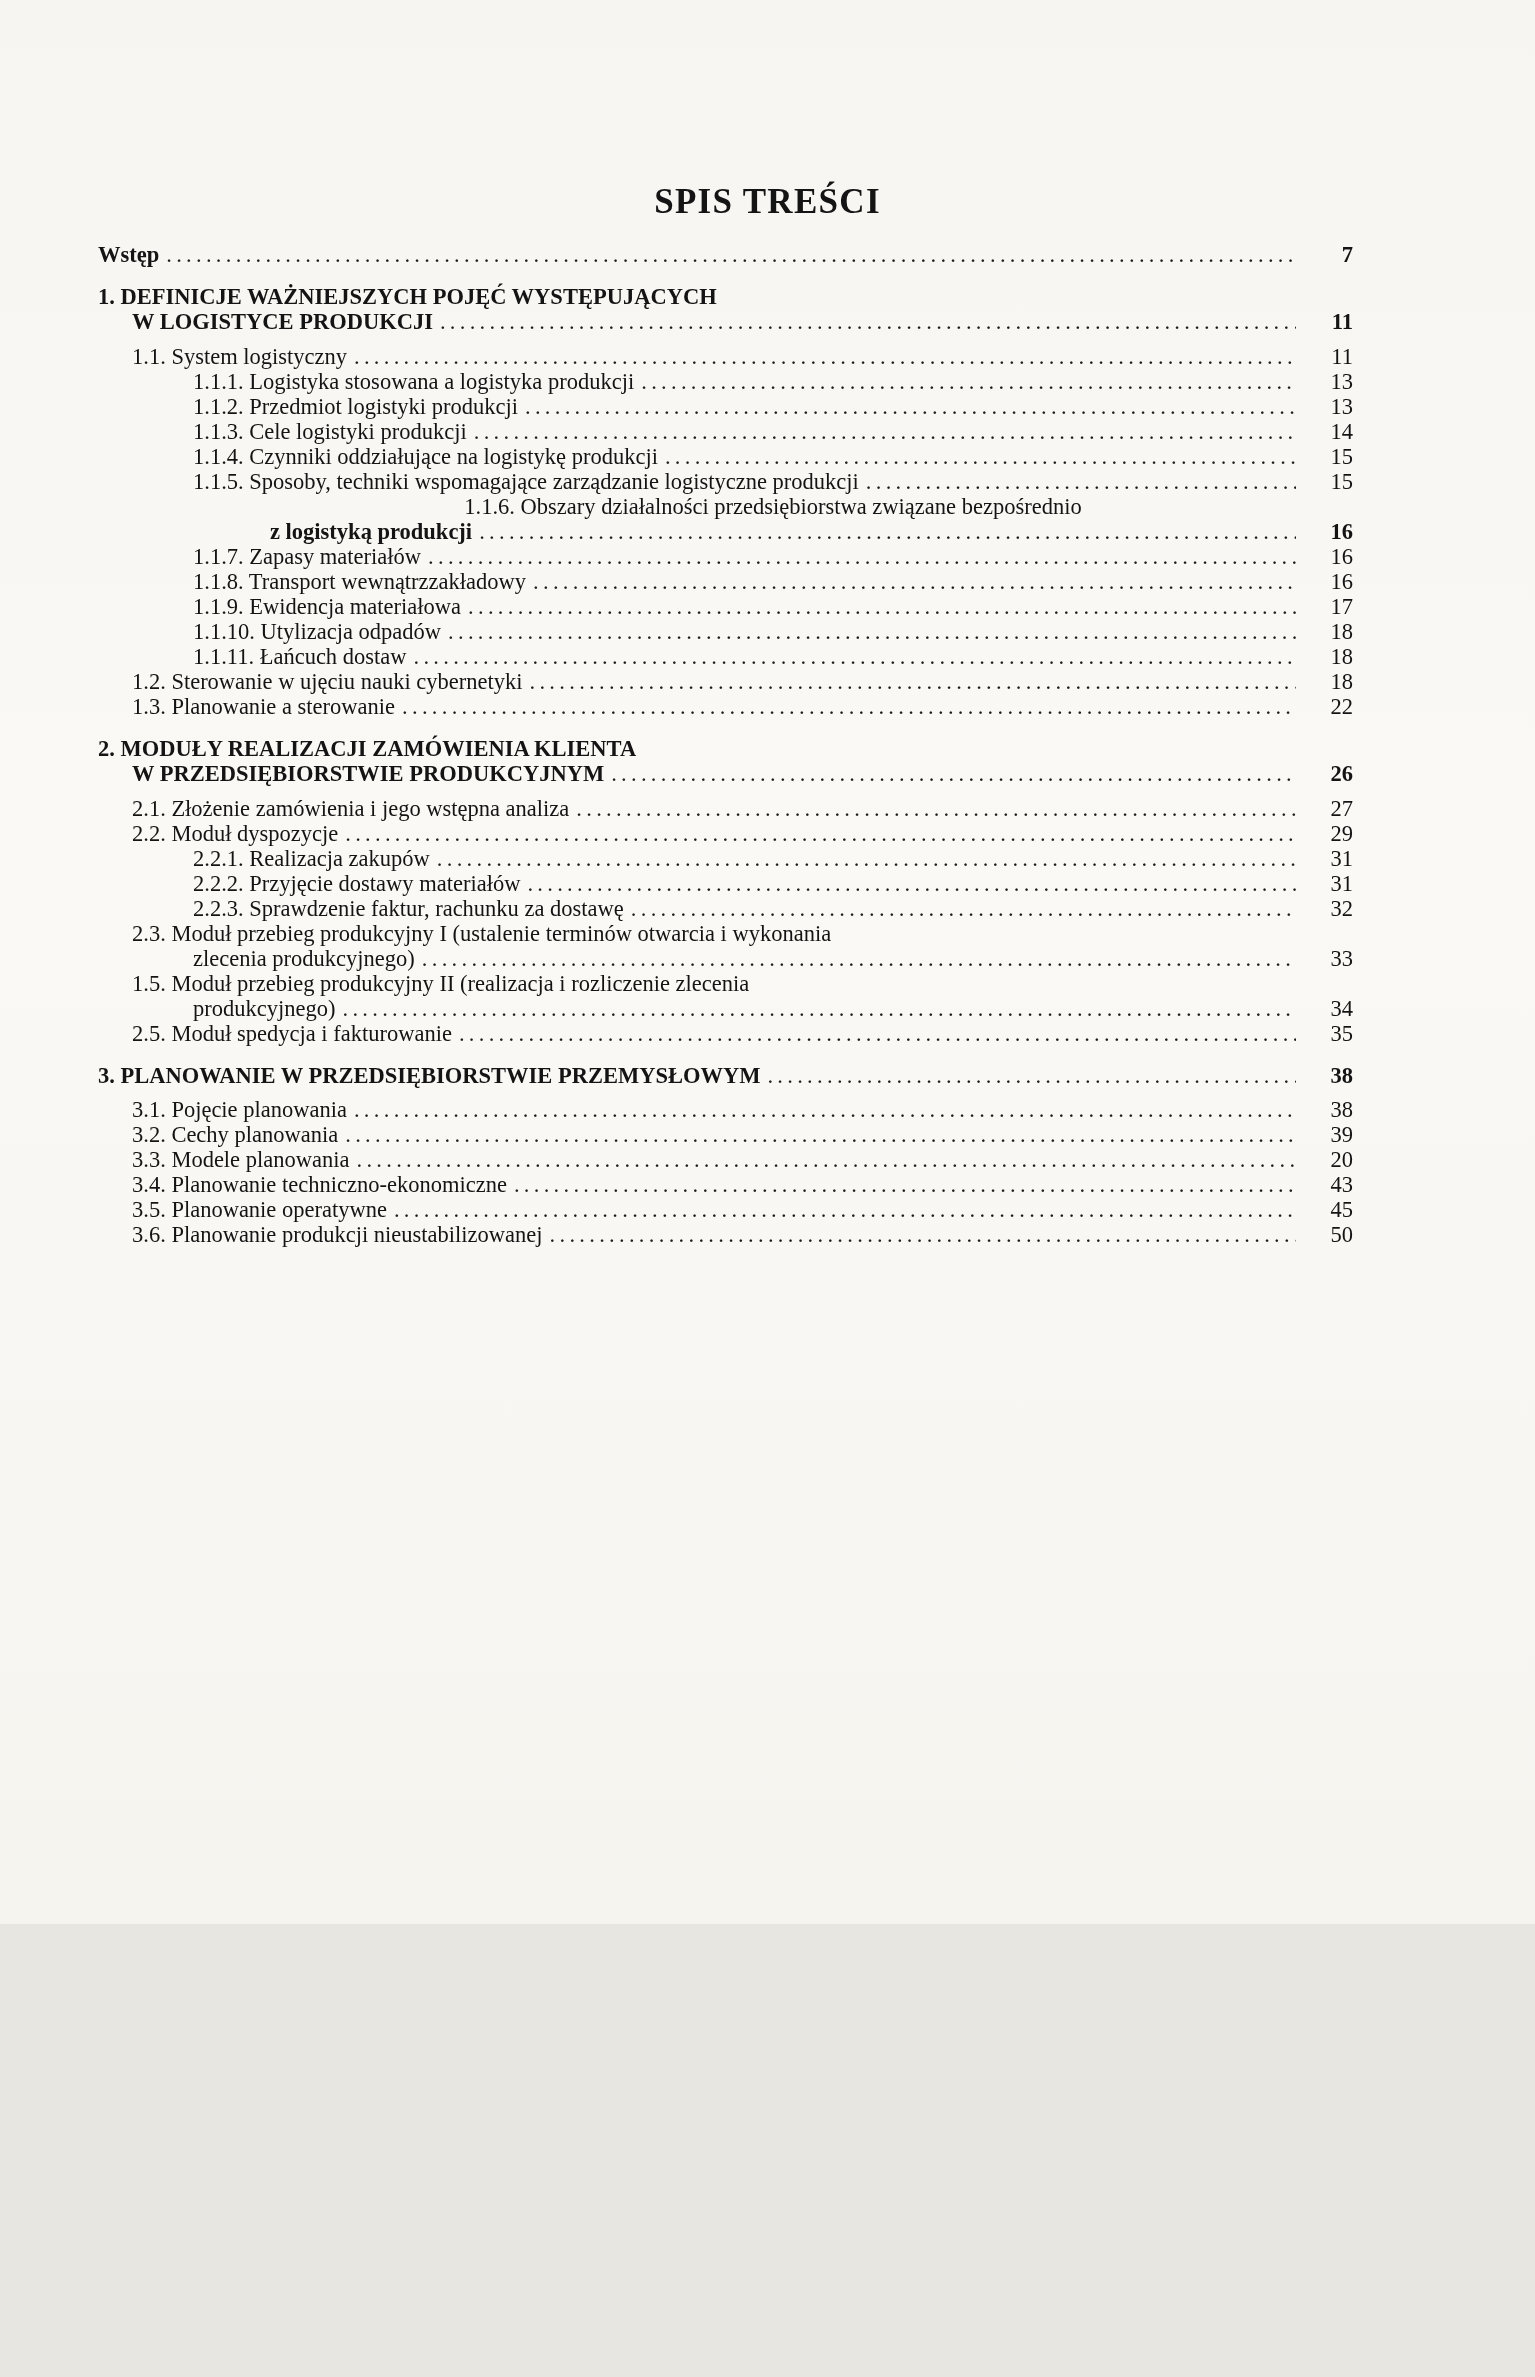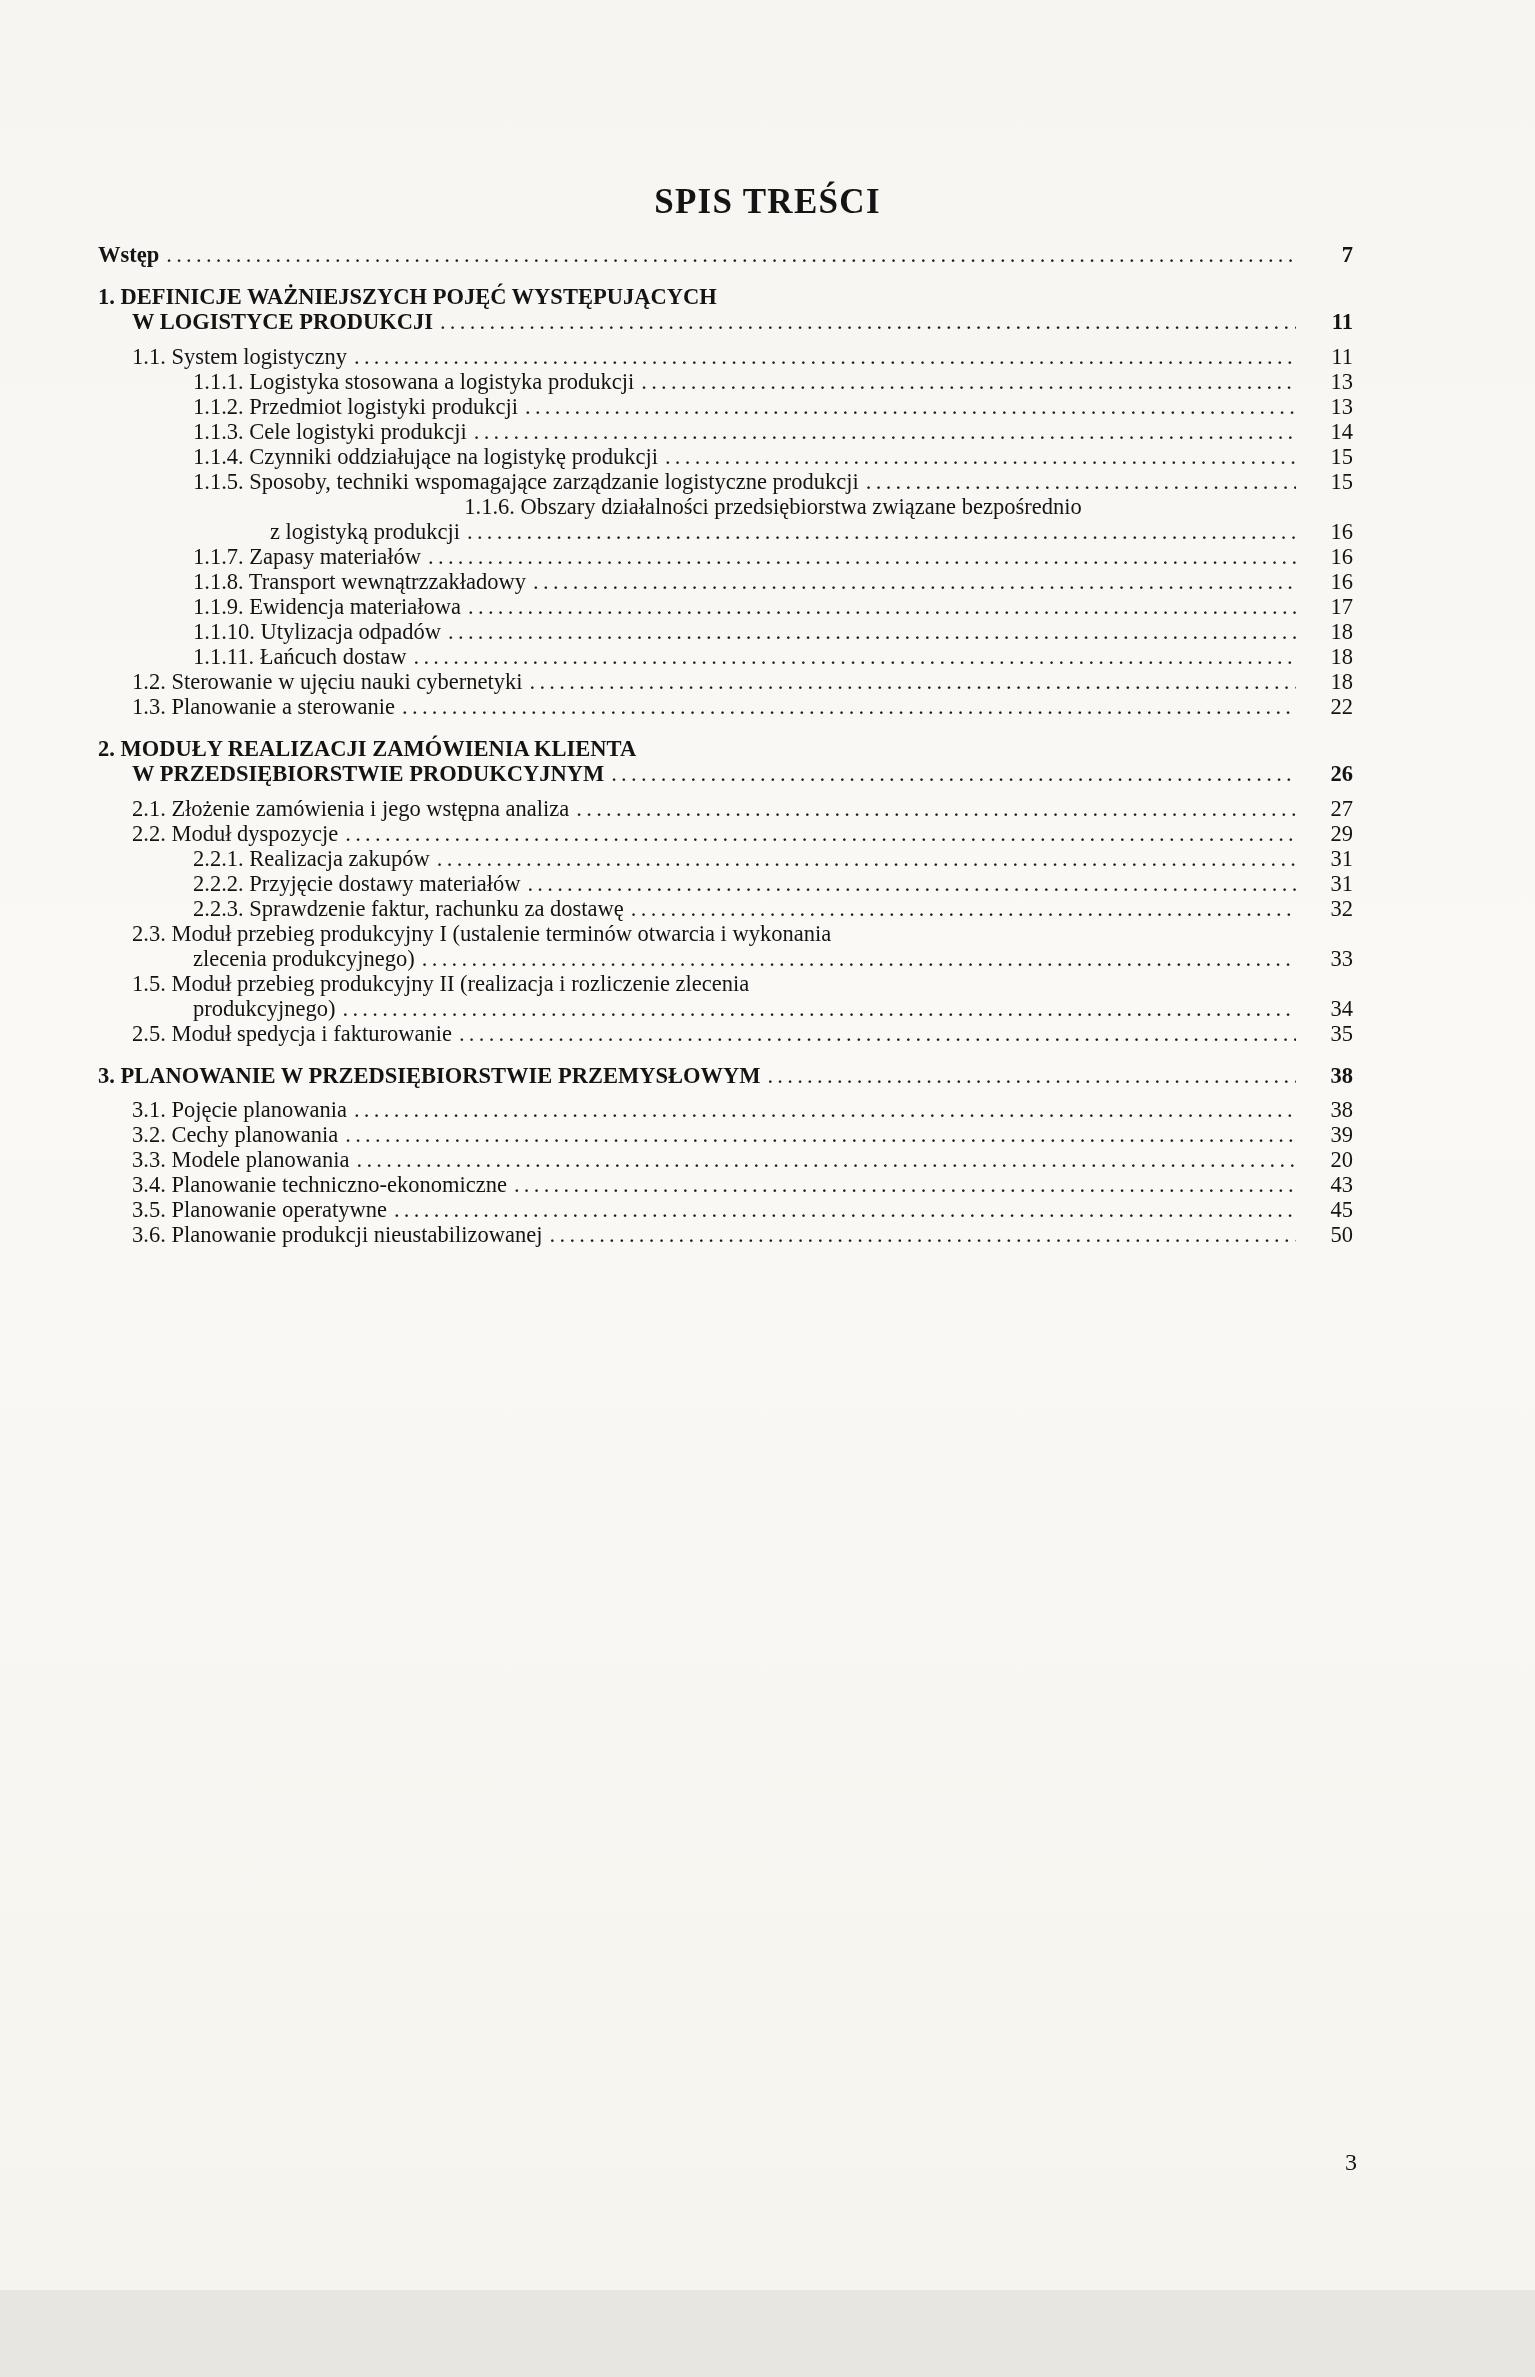--- a/index.html
+++ b/index.html
@@ -6,21 +6,21 @@
   html, body { margin: 0; padding: 0; }
   body {
     width: 1535px;
     height: 2377px;
     background: #e8e6e1;
     font-family: "Liberation Serif", "DejaVu Serif", serif;
   }
   .page {
     position: relative;
     width: 1535px;
-    height: 2290px;
+    height: 1924px;
     overflow: hidden;
     background: linear-gradient(180deg, #f6f5f1 0%, #faf9f5 45%, #f5f4ef 100%);
     color: #141414;
   }
   .title {
     margin: 0;
     padding-top: 183px;
     text-align: center;
     font-size: 35px;
     font-weight: 700;
@@ -35,21 +35,21 @@
   .row {
     display: flex;
     align-items: baseline;
     font-size: 22.5px;
     line-height: 25px;
   }
   .row.bold { font-weight: 700; }
   .indent-0 { padding-left: 0; }
   .indent-1 { padding-left: 34px; }
   .indent-2 { padding-left: 95px; justify-content: center; }
-  .indent-3 { padding-left: 172px; }
+  .indent-3 { padding-left: 172px; font-weight: bold; }
   .gap-md { margin-top: 9.5px; }
   .gap-lg { margin-top: 17.3px; }
   .entry-text { flex: 0 1 auto; white-space: nowrap; }
   .dots {
     flex: 1 1 auto;
     overflow: hidden;
     white-space: nowrap;
     margin: 0 8.6px 0 7px;
     min-width: 8.6px;
     font-weight: 400;

